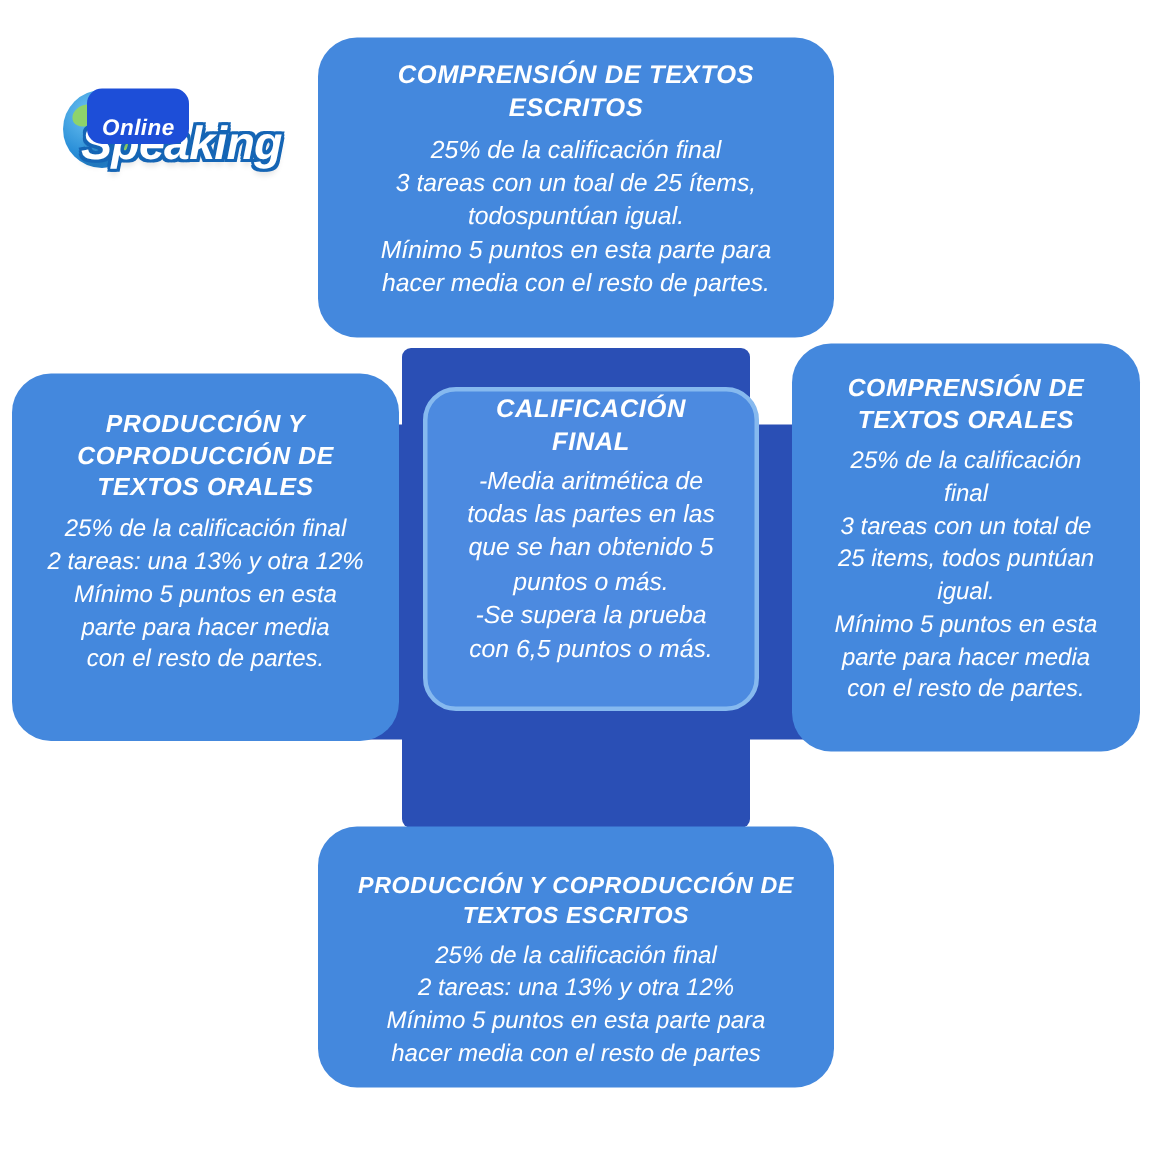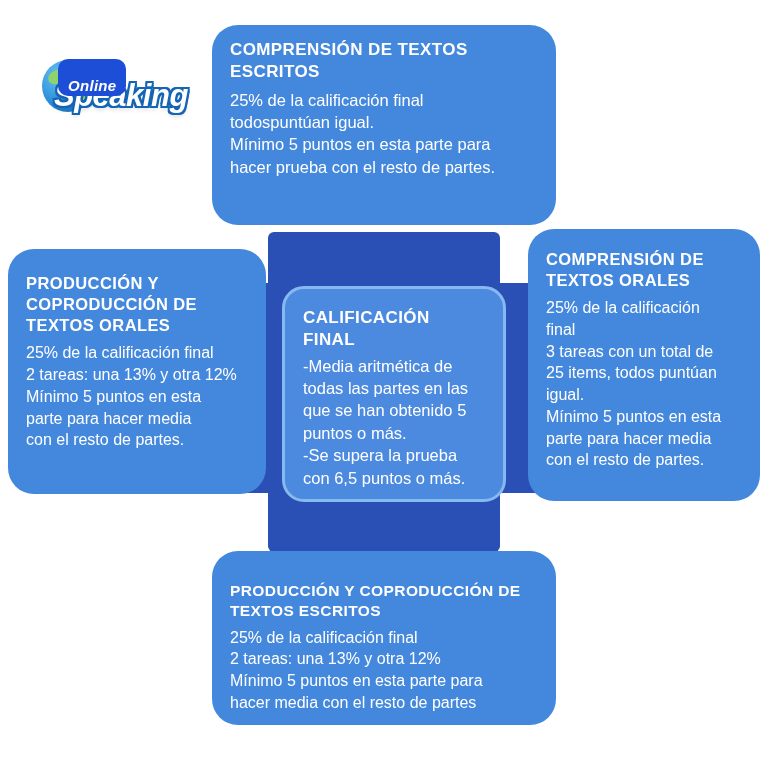--- a/index.html
+++ b/index.html
@@ -107,21 +107,23 @@
     border-radius: 6px;
   }
 
   
   .box {
     position: absolute;
     background: #4488dd;
     border-radius: 26px;
     box-sizing: border-box;
     color: #ffffff;
+    text-align: center;
     padding: 14px 18px;
+    font-style: italic;
   }
   .box .title {
     font-weight: bold;
     letter-spacing: 0.4px;
     margin-bottom: 6px;
     line-height: 1.28;
   }
   .box .line {
     line-height: 1.36;
   }
@@ -157,22 +159,21 @@
 
   #box-center {
     left: 282px;
     top: 258px;
     width: 224px;
     height: 216px;
     background: #4c8ae0;
     border: 3px solid #86b9ef;
     border-radius: 22px;
     font-size: 16.5px;
-    padding-top: 18px;
-    margin-top: 28px;
+    padding-top: 1px;
   }
   #box-center .title {
     font-size: 17px;
     margin-bottom: 4px;
   }
 
   #box-bottom {
     left: 212px;
     top: 551px;
     width: 344px;
@@ -192,23 +193,24 @@
     <div class="logo-online">Online</div>
     <div class="logo-speaking">Speaking</div>
   </div>
 
   <div class="cross" id="cross-h"></div>
   <div class="cross" id="cross-v"></div>
 
   <div class="box" id="box-top">
     <div class="title">COMPRENSIÓN DE TEXTOS ESCRITOS</div>
     <div class="line">25% de la calificación final</div>
+    <div class="line">3 tareas con un toal de 25 ítems,</div>
     <div class="line">todospuntúan igual.</div>
     <div class="line">Mínimo 5 puntos en esta parte para</div>
-    <div class="line">hacer prueba con el resto de partes.</div>
+    <div class="line">hacer media con el resto de partes.</div>
   </div>
 
   <div class="box" id="box-left">
     <div class="title">PRODUCCIÓN Y COPRODUCCIÓN DE TEXTOS ORALES</div>
     <div class="line">25% de la calificación final</div>
     <div class="line">2 tareas: una 13% y otra 12%</div>
     <div class="line">Mínimo 5 puntos en esta</div>
     <div class="line">parte para hacer media</div>
     <div class="line">con el resto de partes.</div>
   </div>

